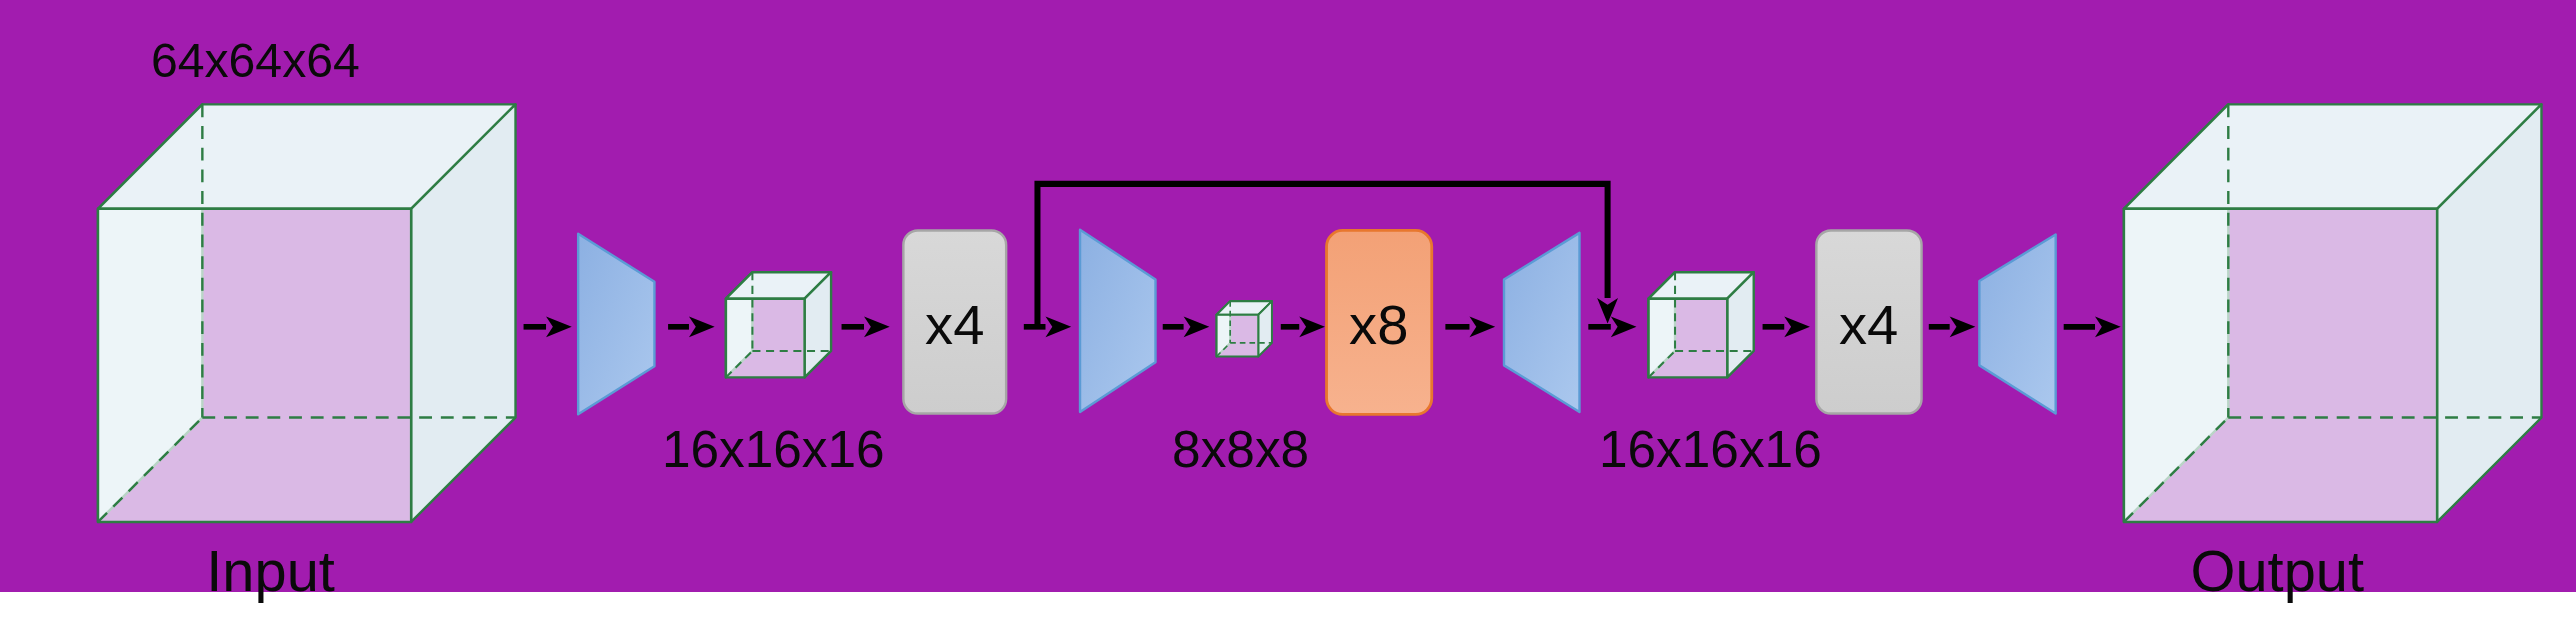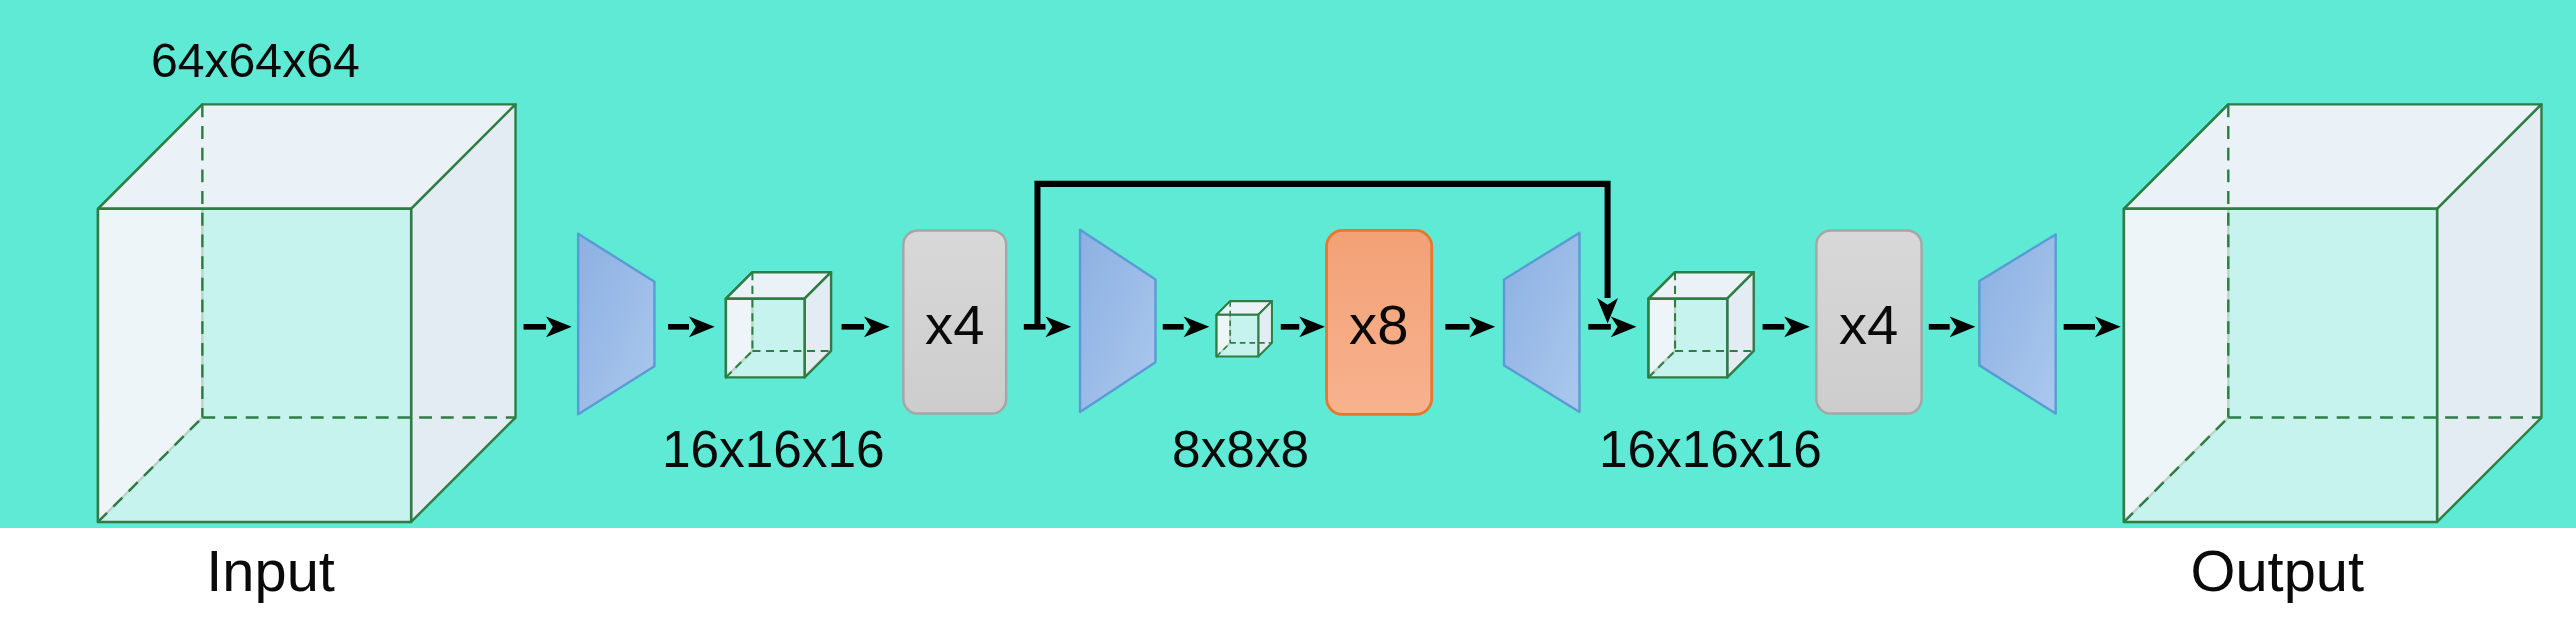--- a/index.html
+++ b/index.html
@@ -6,22 +6,22 @@
     margin: 0;
     padding: 0;
     background: #ffffff;
     width: 2576px;
     height: 644px;
     overflow: hidden;
   }
   .canvas {
     position: relative;
     width: 2576px;
-    height: 528px;
-    background: #5eead4;
+    height: 592px;
+    background: #a21caf;
   }
   svg { display: block; }
   text {
     font-family: "Liberation Sans", "DejaVu Sans", sans-serif;
     fill: #0a0a0a;
   }
   .dims-label   { font-size: 64px; }
   .dims-top     { font-size: 60px; }
   .io-label     { font-size: 72px; }
   .block-label  { font-size: 70px; }

